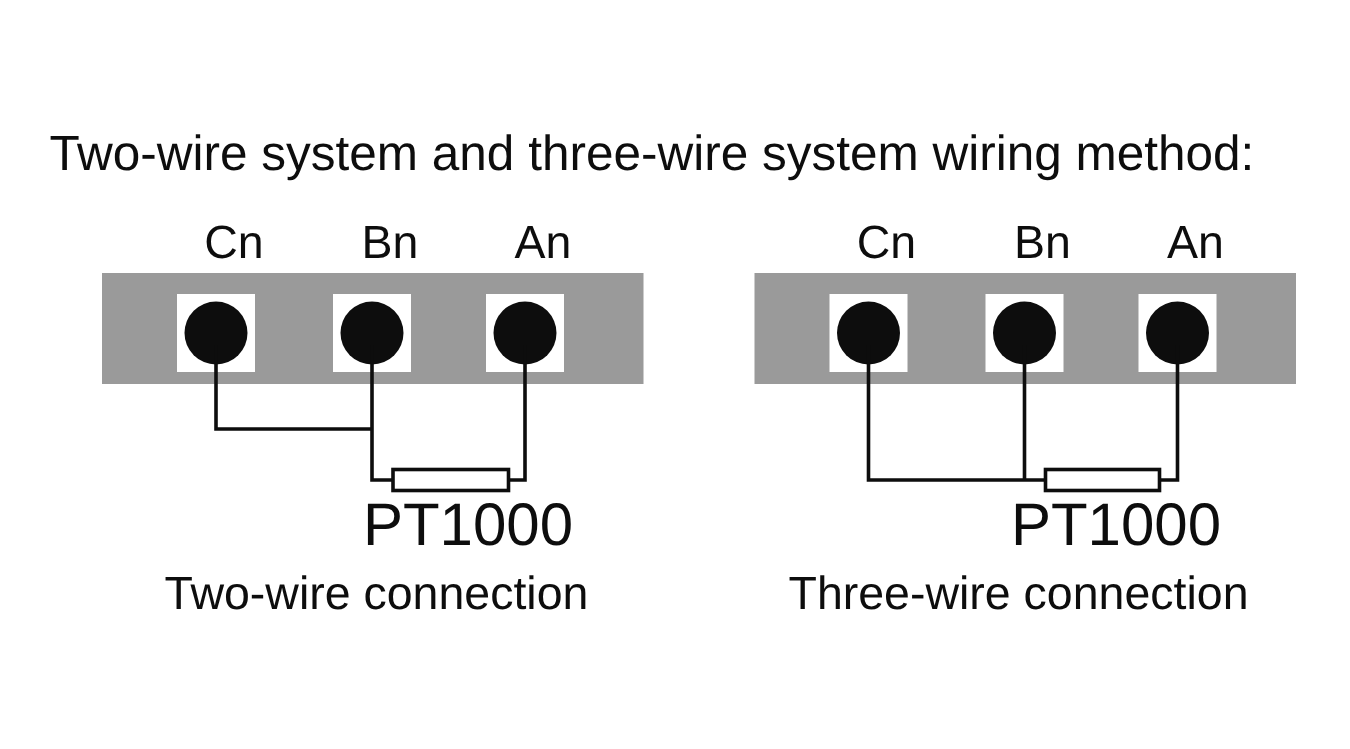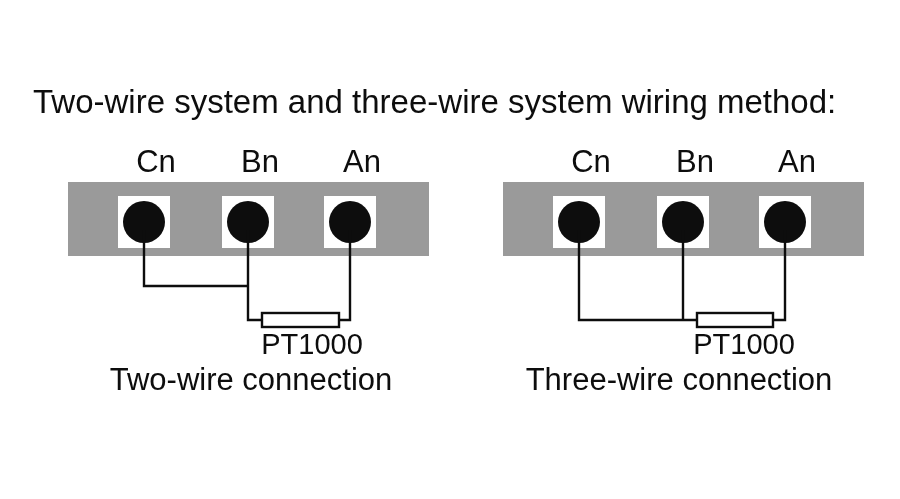--- a/index.html
+++ b/index.html
@@ -32,24 +32,24 @@
   }
   .dot {
     position: absolute; left: 5px; top: 5px; width: 42px; height: 42px;
     border-radius: 50%; background: var(--line-black, #000000);
   }
   .wires { position: absolute; left: 0; top: 0; width: 900px; height: 499px; }
   .wire { fill: none; stroke: var(--line-black, #000000); stroke-width: 2.4; }
   .resistor { fill: #ffffff; stroke: var(--line-black, #000000); stroke-width: 2.4; }
   .ptlabel {
     position: absolute; top: 330px; transform: translateX(-50%);
-    font-size: 29px; line-height: 1; white-space: nowrap; text-align: right;
+    font-size: 40px; line-height: 1; white-space: nowrap; text-align: right;
   }
   .caption {
-    position: absolute; top: 364px; transform: translateX(-50%);
+    position: absolute; top: 380px; transform: translateX(-50%);
     font-size: 31px; line-height: 1; white-space: nowrap; text-align: right;
   }
 </style>
 </head>
 <body>
 
 <div class="canvas">
 
   <div class="title">Two-wire system and three-wire system wiring method:</div>
 

